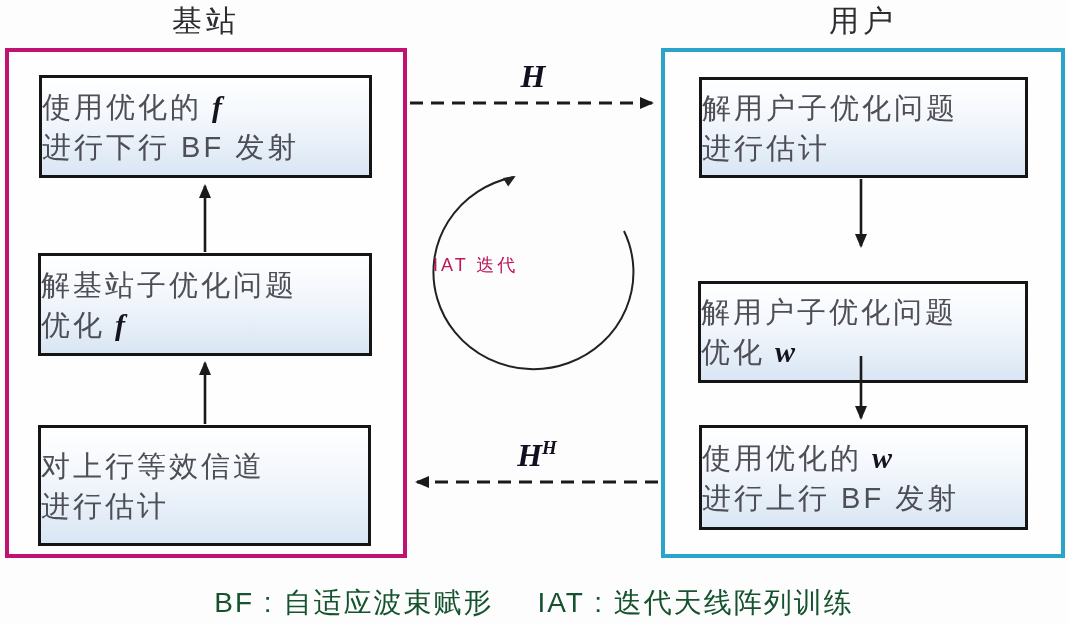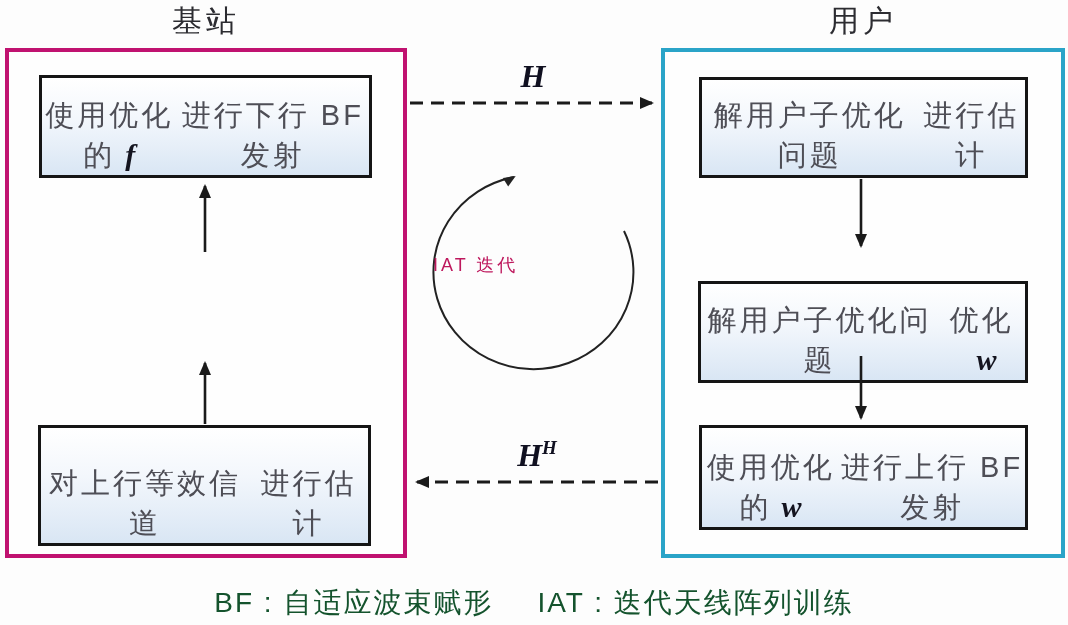--- a/index.html
+++ b/index.html
@@ -34,23 +34,23 @@
   }
   .outer.left  { left: 5px;   width: 402px; border: 4px solid #c01270; }
   .outer.right { left: 661px; width: 404px; border: 4px solid #2aa4c8; }
 
   
   .node {
     position: absolute;
     border: 3px solid #151515;
     background: linear-gradient(180deg, #ffffff 0%, #f3f7fc 42%, #d9e6f4 100%);
     display: flex;
-    flex-direction: row;
+    flex-direction: column;
     justify-content: center;
-    align-items: flex-end;
+    align-items: flex-start;
     text-align: center;
     font-size: 29px;
     line-height: 40px;
     letter-spacing: 3px;
     color: #4e4e56;
   }
   #box-l1 { left: 39px;  top: 75px;  width: 333px; height: 103px; }
   #box-l2 { left: 38px;  top: 253px; width: 334px; height: 103px; }
   #box-l3 { left: 38px;  top: 425px; width: 333px; height: 121px; }
   #box-r1 { left: 699px; top: 77px;  width: 329px; height: 101px; }
@@ -119,20 +119,24 @@
   <div class="panel-title left">基站</div>
   <div class="panel-title right">用户</div>
 
   <div class="outer left"></div>
   <div class="outer right"></div>
 
   <div class="node" id="box-l1">
     <div><span>使用优化的</span><span class="var">f</span></div>
     <div><span>进行下行 BF 发射</span><span class="var"></span></div>
   </div>
+  <div class="node" id="box-l2">
+    <div><span>解基站子优化问题</span><span class="var"></span></div>
+    <div><span>优化</span><span class="var">f</span></div>
+  </div>
   <div class="node" id="box-l3">
     <div><span>对上行等效信道</span><span class="var"></span></div>
     <div><span>进行估计</span><span class="var"></span></div>
   </div>
 
   <div class="node" id="box-r1">
     <div><span>解用户子优化问题</span><span class="var"></span></div>
     <div><span>进行估计</span><span class="var"></span></div>
   </div>
   <div class="node" id="box-r2">

